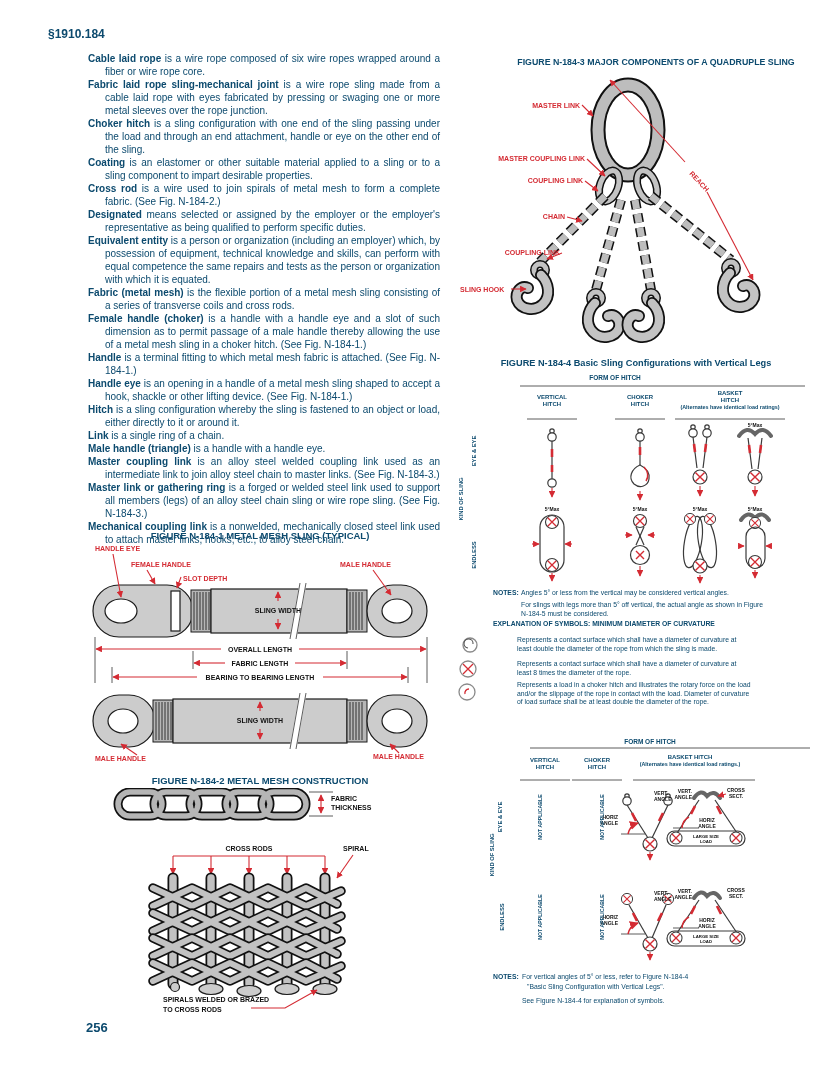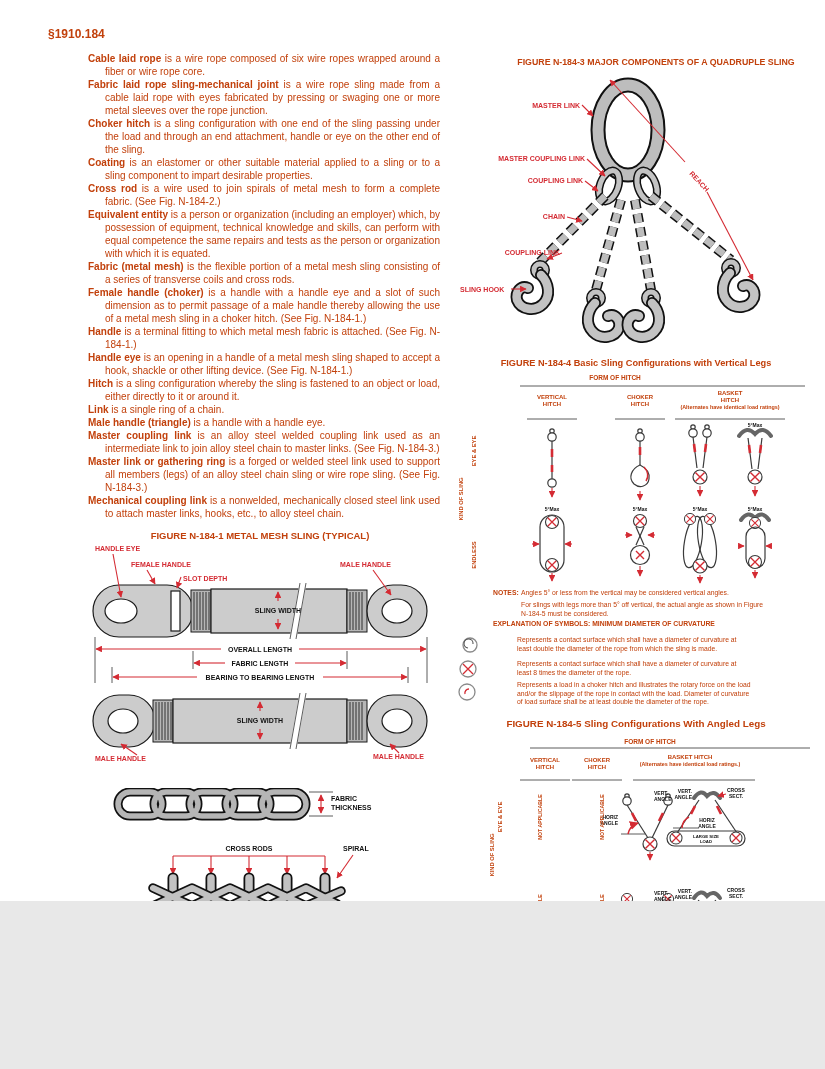--- a/index.html
+++ b/index.html
@@ -1,17 +1,17 @@
 <!DOCTYPE html>
 <html><head>
 <meta charset="utf-8">
 <style>
   html,body{margin:0;padding:0;background:#e8e8e8;}
-  .page{position:relative;width:825px;height:901px;background:#ffffff;overflow:hidden;
-        font-family:"Liberation Sans",sans-serif;color:#c2410c;}
+  .page{position:relative;width:825px;height:1069px;background:#ffffff;overflow:hidden;
+        font-family:"Liberation Sans",sans-serif;color:#0c4a6e;}
   .abs{position:absolute;}
   .hdr{position:absolute;top:27px;font-weight:bold;font-size:12px;}
   .defs{position:absolute;left:88px;top:52px;width:352px;font-size:10px;line-height:13px;text-align:justify;}
   .def{margin:0;padding-left:17px;text-indent:-17px;}
   .ft{position:absolute;font-weight:bold;text-align:center;}
   .colhdr{position:absolute;font-weight:bold;font-size:6px;line-height:7px;text-align:center;}
   .colnote{font-weight:bold;font-size:5.4px;line-height:6.4px;text-align:center;margin:0 auto;}
   .vlab{position:absolute;font-weight:bold;font-size:5.8px;text-align:center;white-space:nowrap;
         transform:rotate(-90deg);}
   .n7{position:absolute;font-size:6.8px;line-height:8.6px;}
@@ -56,20 +56,21 @@
 <div class="page">
 
   <div class="hdr" style="left:48px;">§1910.184</div>
 
   <div class="defs">
     <p class="def"><b>Cable laid rope</b> <span>is a wire rope composed of six wire ropes wrapped around a fiber or wire rope core.</span></p>
     <p class="def"><b>Fabric laid rope sling-mechanical joint</b> <span>is a wire rope sling made from a cable laid rope with eyes fabricated by pressing or swaging one or more metal sleeves over the rope junction.</span></p>
     <p class="def"><b>Choker hitch</b> <span>is a sling configuration with one end of the sling passing under the load and through an end attachment, handle or eye on the other end of the sling.</span></p>
     <p class="def"><b>Coating</b> <span>is an elastomer or other suitable material applied to a sling or to a sling component to impart desirable properties.</span></p>
     <p class="def"><b>Cross rod</b> <span>is a wire used to join spirals of metal mesh to form a complete fabric. (See Fig. N-184-2.)</span></p>
+    <p class="def"><b>Designated</b> <span>means selected or assigned by the employer or the employer's representative as being qualified to perform specific duties.</span></p>
     <p class="def"><b>Equivalent entity</b> <span>is a person or organization (including an employer) which, by possession of equipment, technical knowledge and skills, can perform with equal competence the same repairs and tests as the person or organization with which it is equated.</span></p>
     <p class="def"><b>Fabric (metal mesh)</b> <span>is the flexible portion of a metal mesh sling consisting of a series of transverse coils and cross rods.</span></p>
     <p class="def"><b>Female handle (choker)</b> <span>is a handle with a handle eye and a slot of such dimension as to permit passage of a male handle thereby allowing the use of a metal mesh sling in a choker hitch. (See Fig. N-184-1.)</span></p>
     <p class="def"><b>Handle</b> <span>is a terminal fitting to which metal mesh fabric is attached. (See Fig. N-184-1.)</span></p>
     <p class="def"><b>Handle eye</b> <span>is an opening in a handle of a metal mesh sling shaped to accept a hook, shackle or other lifting device. (See Fig. N-184-1.)</span></p>
     <p class="def"><b>Hitch</b> <span>is a sling configuration whereby the sling is fastened to an object or load, either directly to it or around it.</span></p>
     <p class="def"><b>Link</b> <span>is a single ring of a chain.</span></p>
     <p class="def"><b>Male handle (triangle)</b> <span>is a handle with a handle eye.</span></p>
     <p class="def"><b>Master coupling link</b> <span>is an alloy steel welded coupling link used as an intermediate link to join alloy steel chain to master links. (See Fig. N-184-3.)</span></p>
     <p class="def"><b>Master link or gathering ring</b> <span>is a forged or welded steel link used to support all members (legs) of an alloy steel chain sling or wire rope sling. (See Fig. N-184-3.)</span></p>
@@ -136,20 +137,21 @@
     </g>
     <line x1="175" y1="170" x2="175" y2="161" class="red" marker-end="url(#f1a)"></line>
     <line x1="175" y1="188" x2="175" y2="198" class="red" marker-end="url(#f1a)"></line>
     <text x="175" y="182" class="dl" text-anchor="middle">SLING WIDTH</text>
     <text x="10" y="220" class="rl">MALE HANDLE</text>
     <line x1="52" y1="214" x2="36" y2="203" class="red" marker-end="url(#f1a)"></line>
     <text x="288" y="218" class="rl">MALE HANDLE</text>
     <line x1="314" y1="212" x2="305" y2="203" class="red" marker-end="url(#f1a)"></line>
   </svg>
 
+  <div class="ft" style="left:85px;top:775px;width:350px;font-size:9.5px;">FIGURE N-184-2 METAL MESH CONSTRUCTION</div>
   <svg class="abs" style="left:85px;top:788px;" width="350" height="240">
     <defs>
       <marker id="f2a" viewBox="0 0 10 10" refX="9" refY="5" markerWidth="6" markerHeight="6" orient="auto-start-reverse">
           <path d="M0,0L10,5L0,10z" fill="#d42b33"></path>
         </marker>
     </defs>
     <g>
       <rect x="33" y="4" width="44" height="24" rx="12" class="ck"></rect>
         <rect x="69" y="4" width="44" height="24" rx="12" class="ck"></rect>
       <rect x="105" y="4" width="44" height="24" rx="12" class="ck"></rect>
@@ -369,21 +371,20 @@
     <circle cx="10" cy="10" r="8" fill="none" stroke="#8a8a8a" stroke-width="1.3"></circle>
     <path d="M5,5 L15,15 M15,5 L5,15" stroke="#d42b33" stroke-width="1.3" fill="none"></path>
   </svg>
   <div class="n7" style="left:517px;top:660px;width:235px;">Represents a contact surface which shall have a diameter of curvature at least 8 times the diameter of the rope.</div>
   <svg class="abs" style="left:457px;top:682px;" width="20" height="20">
     <circle cx="10" cy="10" r="8" fill="none" stroke="#8a8a8a" stroke-width="1.3"></circle>
     <path d="M8,12 A4,4 0 0 1 12,7" fill="none" stroke="#d42b33" stroke-width="1.3"></path>
   </svg>
   <div class="n7" style="left:517px;top:681px;width:235px;">Represents a load in a choker hitch and illustrates the rotary force on the load and/or the slippage of the rope in contact with the load. Diameter of curvature of load surface shall be at least double the diameter of the rope.</div>
 
-  <div class="ft" style="left:450px;top:718px;width:372px;font-size:9.8px;">FIGURE N-184-5 Sling Configurations With Angled Legs</div>
   <svg class="abs" style="left:455px;top:734px;" width="360" height="240">
     <defs>
       <marker id="f5a" viewBox="0 0 10 10" refX="9" refY="5" markerWidth="6" markerHeight="6" orient="auto-start-reverse">
           <path d="M0,0L10,5L0,10z" fill="#d42b33"></path>
         </marker>
       <g id="oxs5">
           <circle r="7" class="eye"></circle>
           <path d="M-4.6,-4.6L4.6,4.6M4.6,-4.6L-4.6,4.6" class="oxx"></path>
         </g>
     </defs>

